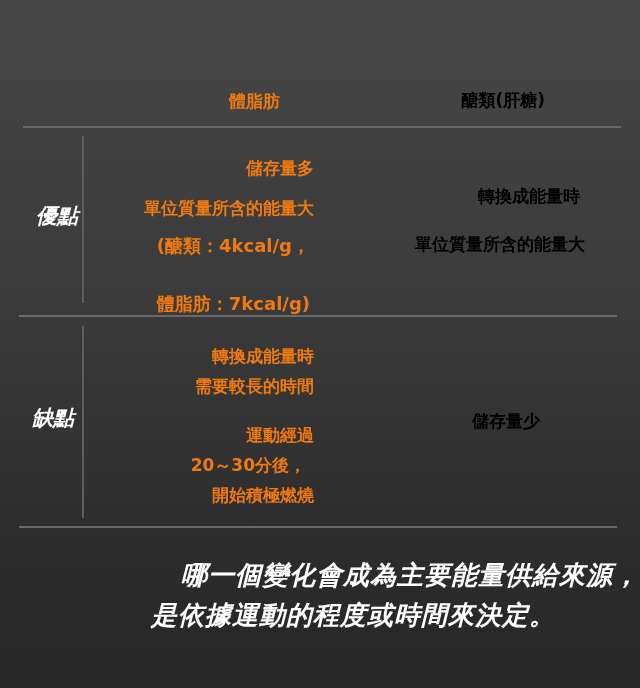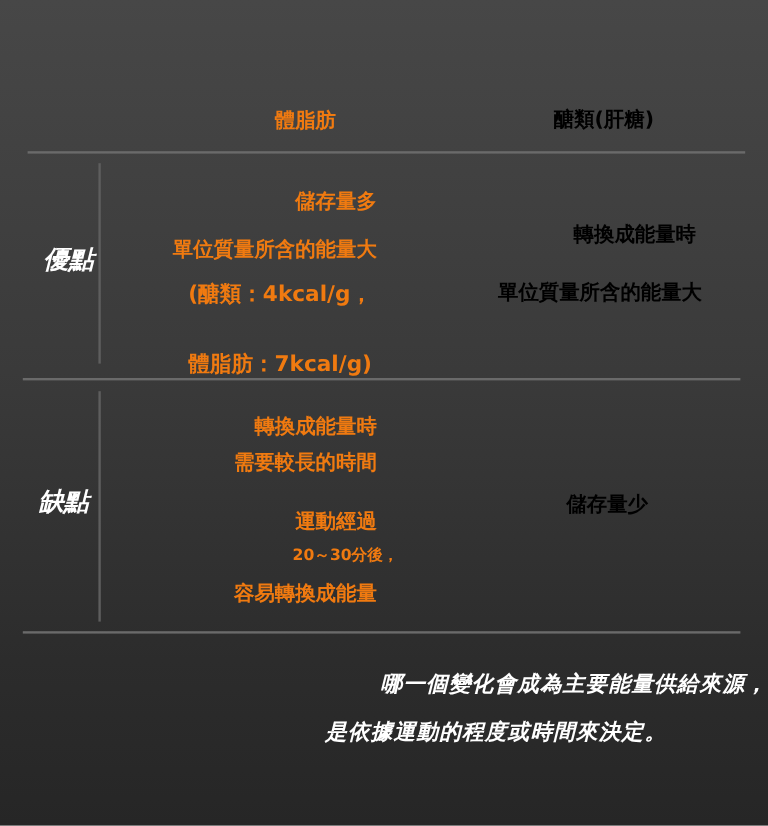--- a/index.html
+++ b/index.html
@@ -30,21 +30,21 @@
     }
     .center-text {
       position: absolute;
       text-align: right;
       white-space: nowrap;
       line-height: 1;
     }
     .hdr { font-size: 17px; letter-spacing: 0px; }
     .cell { font-size: 17px; }
     .rowlabel { font-size: 21px; }
-    .footer { font-size: 18px; letter-spacing: 1px; }
+    .footer { font-size: 26px; letter-spacing: 1px; }
   </style>
 </head>
 <body>
 
 <div class="center-text hdr orange" style="left:130px; width:150px; top:93px;">體脂肪</div>
 <div class="center-text hdr blue" style="left:380px; width:165px; top:92px;">醣類(肝糖)</div>
 
 <div class="hline" style="left:23px; width:598px; top:126px;"></div>
 
 <div class="vline" style="left:82px; top:136px; height:167px;"></div>
@@ -59,21 +59,21 @@
 <div class="center-text cell blue" style="left:345px; width:240px; top:236px;">單位質量所含的能量大</div>
 
 <div class="hline" style="left:19px; width:598px; top:315px;"></div>
 
 <div class="vline" style="left:82px; top:326px; height:192px;"></div>
 <div class="center-text rowlabel white" style="left:12px; width:62px; top:408px;">缺點</div>
 
 <div class="center-text cell orange" style="left:90px; width:224px; top:348px;">轉換成能量時</div>
 <div class="center-text cell orange" style="left:90px; width:224px; top:378px;">需要較長的時間</div>
 <div class="center-text cell orange" style="left:90px; width:224px; top:428px;font-family:Liberation Mono, monospace;">運動經過</div>
-<div class="center-text cell orange" style="left:108px; width:224px; top:457px; font-size:13px;">20～30分後，</div>
-<div class="center-text cell orange" style="left:90px; width:224px; top:487px;">容易轉換成能量</div>
+<div class="center-text cell orange" style="left:82px; width:224px; top:457px; font-size:17px;">20～30分後，</div>
+<div class="center-text cell orange" style="left:90px; width:224px; top:487px;">開始積極燃燒</div>
 
 <div class="center-text cell blue" style="left:380px; width:160px; top:413px;">儲存量少</div>
 
 <div class="hline" style="left:19px; width:598px; top:526px;"></div>
 
 <div class="center-text footer white" style="left:0; width:640px; top:562px;">哪一個變化會成為主要能量供給來源，</div>
 <div class="center-text footer white" style="left:0; width:556px; top:602px;">是依據運動的程度或時間來決定。</div>
 
 </body></html>

